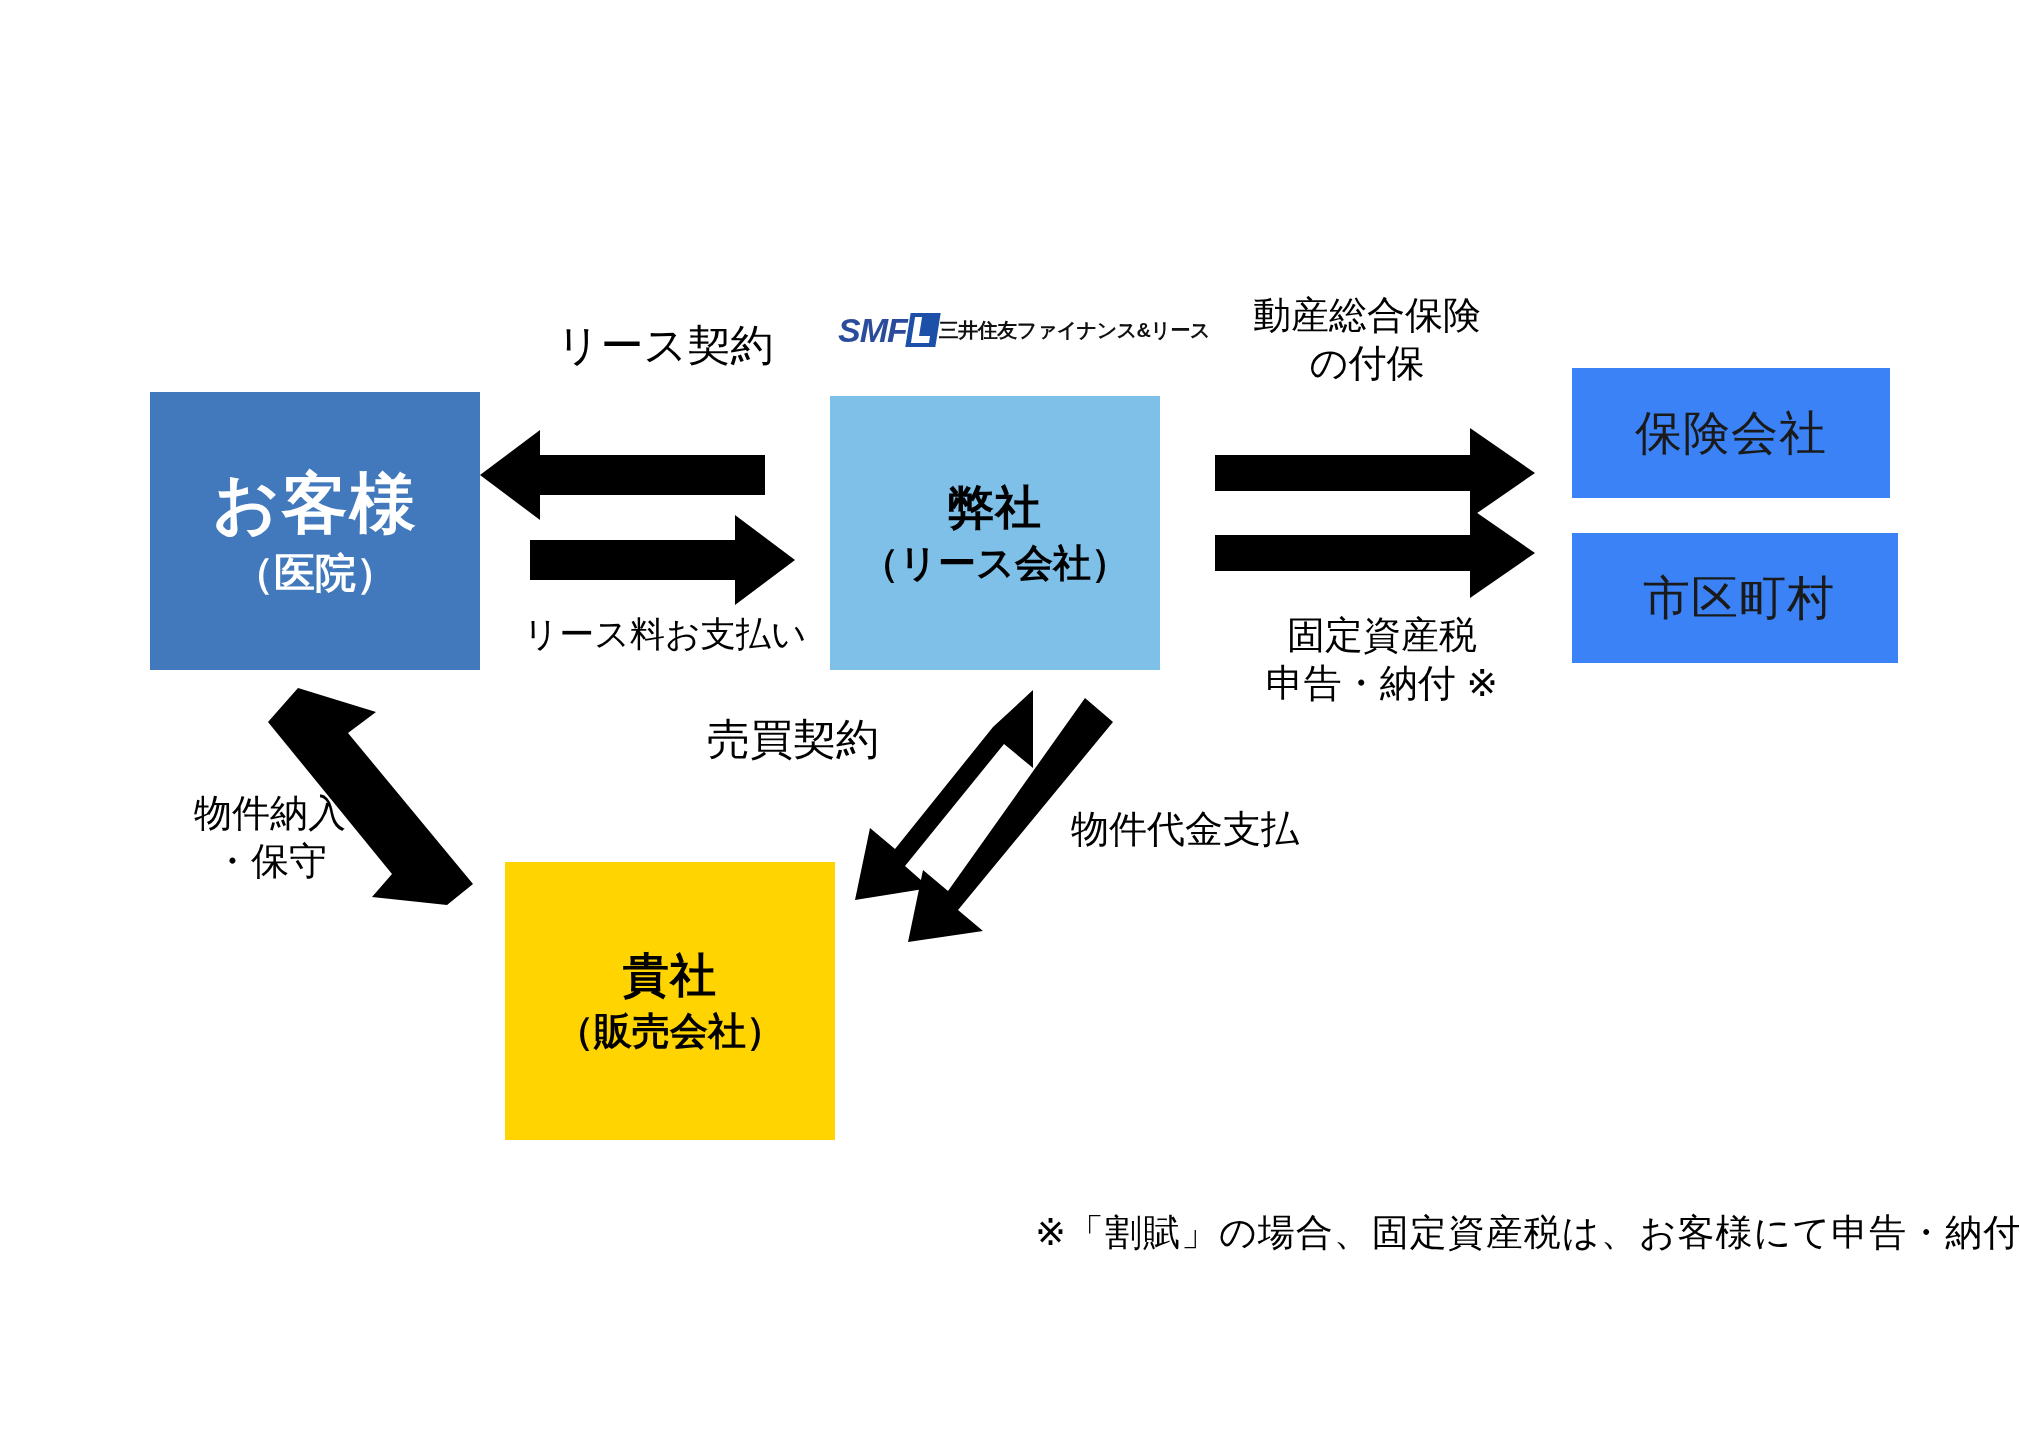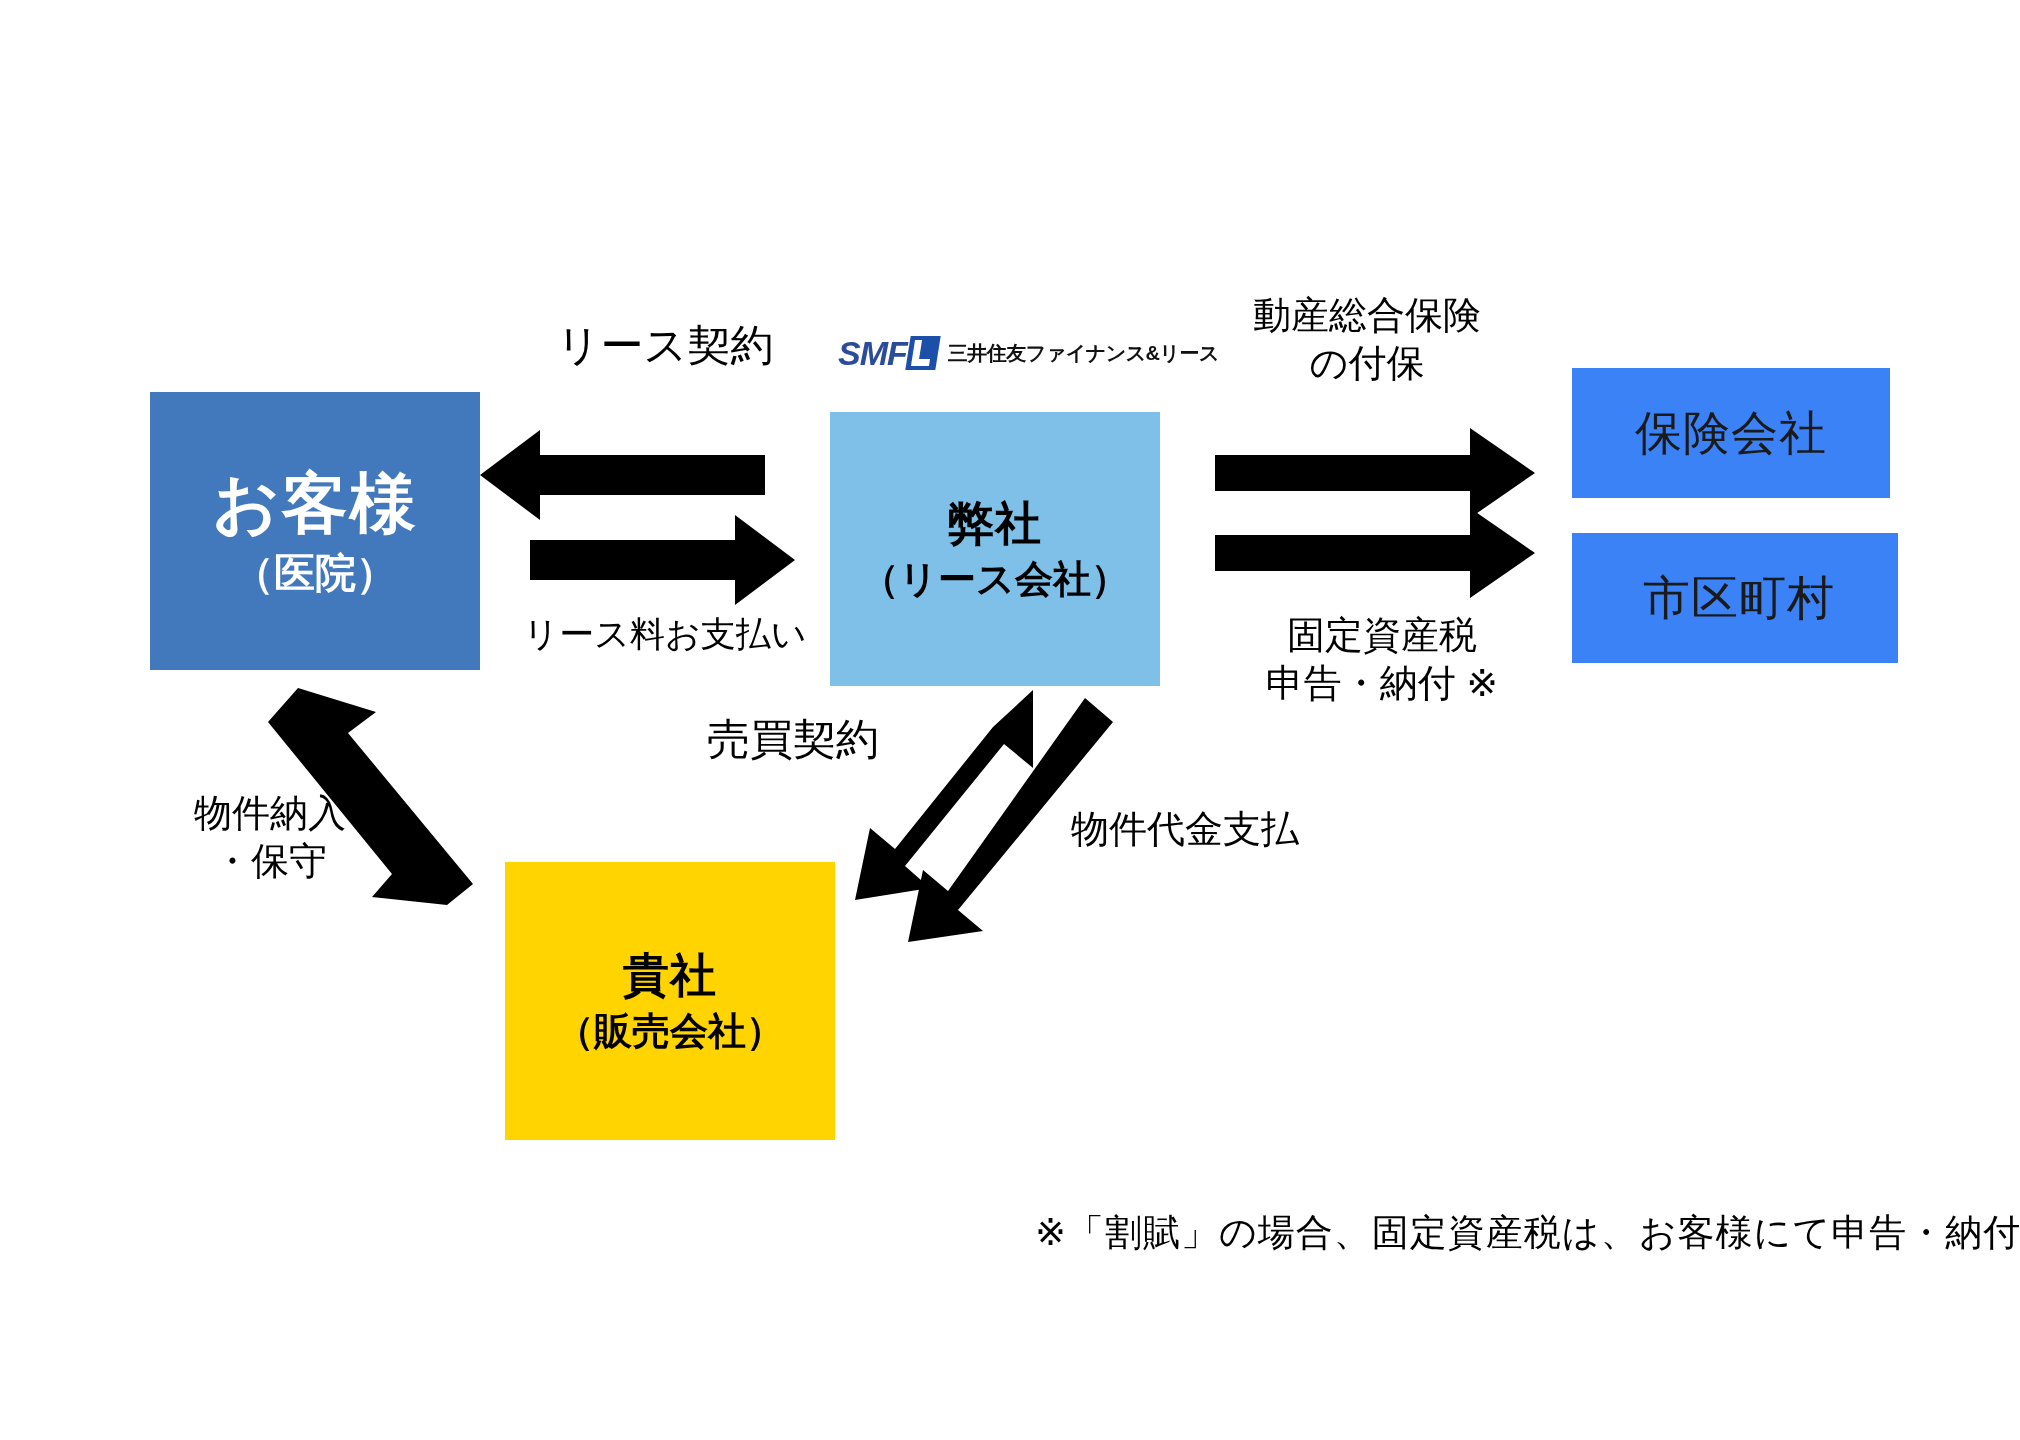--- a/index.html
+++ b/index.html
@@ -36,21 +36,21 @@
     width: 330px; height: 278px;
     background: #4279BD;
     color: #ffffff;
     font-weight: bold;
   }
   #node-customer .line1 { font-size: 66px; letter-spacing: 2px; }
   #node-customer .line2 { font-size: 41px; margin-top: 6px; }
 
   
   #node-lease {
-    left: 830px;  top: 412px;
+    left: 830px;  top: 396px;
     width: 330px; height: 274px;
     background: #7FC0E8;
     color: #000000;
     font-weight: bold;
   }
   #node-lease .line1 { font-size: 46px; letter-spacing: 1px; }
   #node-lease .line2 { font-size: 38px; margin-top: 6px; }
 
   
   #node-dealer {
@@ -110,22 +110,21 @@
     letter-spacing: 1px;
   }
 
   
   #smfl-logo {
     position: absolute;
     left: 838px; top: 308px;
     width: 300px; height: 44px;
     display: flex;
     align-items: center;
-    gap: 10px;
-    margin-top: 23px;
+    gap: 1px;
   }
   #smfl-logo .smfl-mark {
     display: flex;
     align-items: flex-end;
     font-family: "Liberation Sans", sans-serif;
     font-weight: bold;
     font-style: italic;
     font-size: 34px;
     color: #2B4C9B;
     letter-spacing: -1px;

